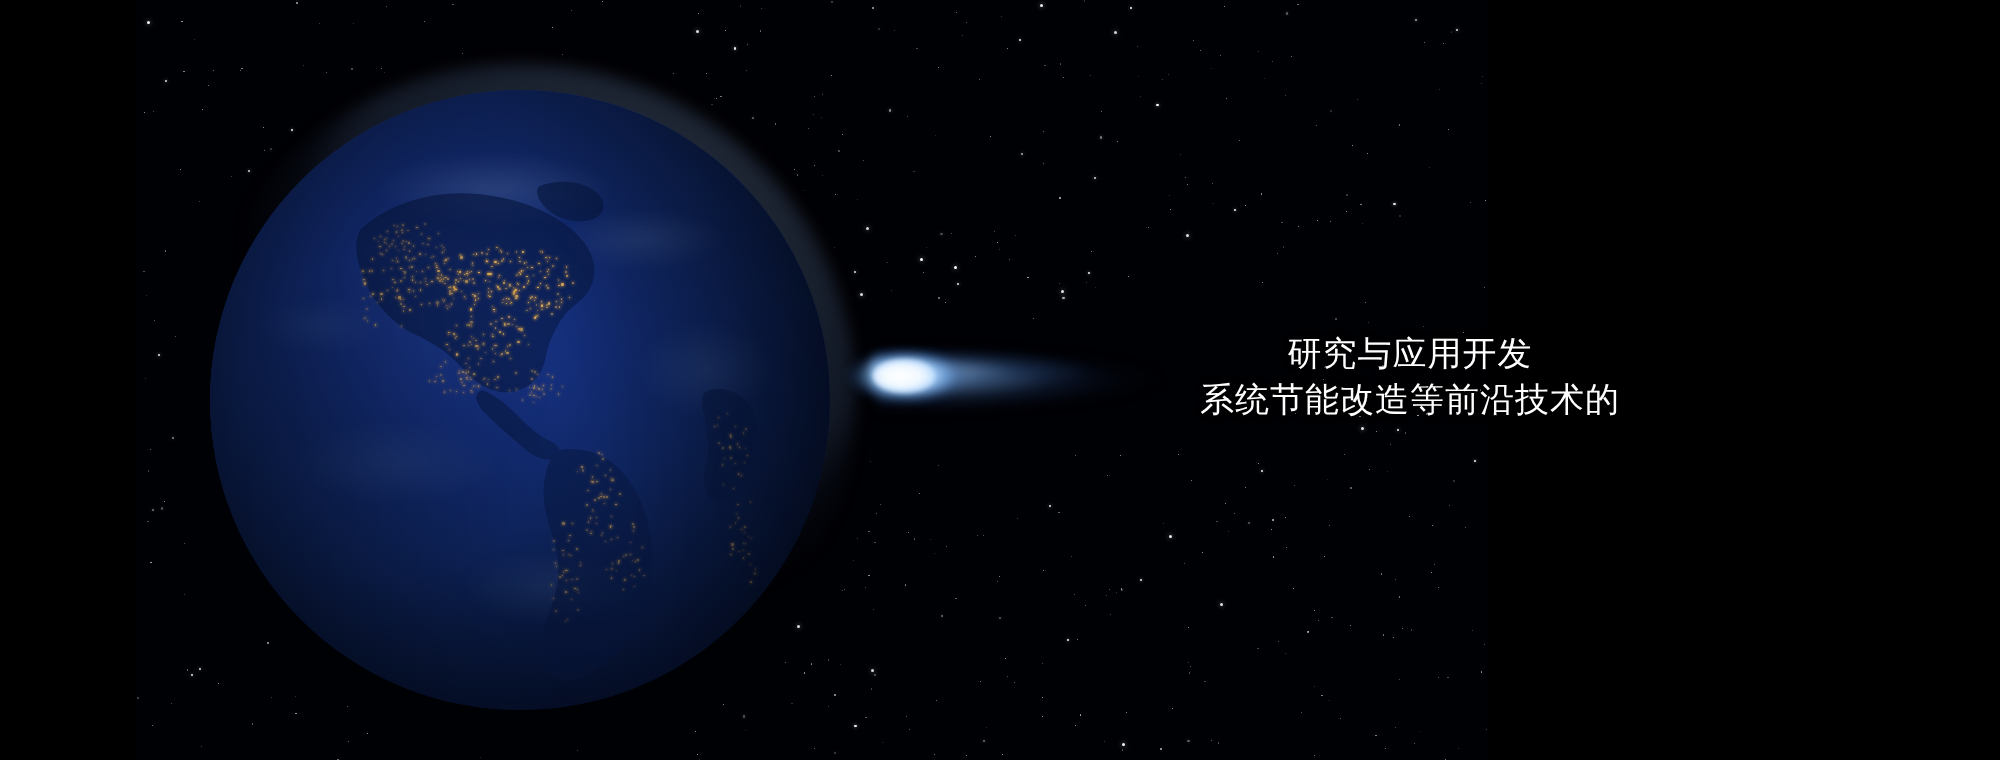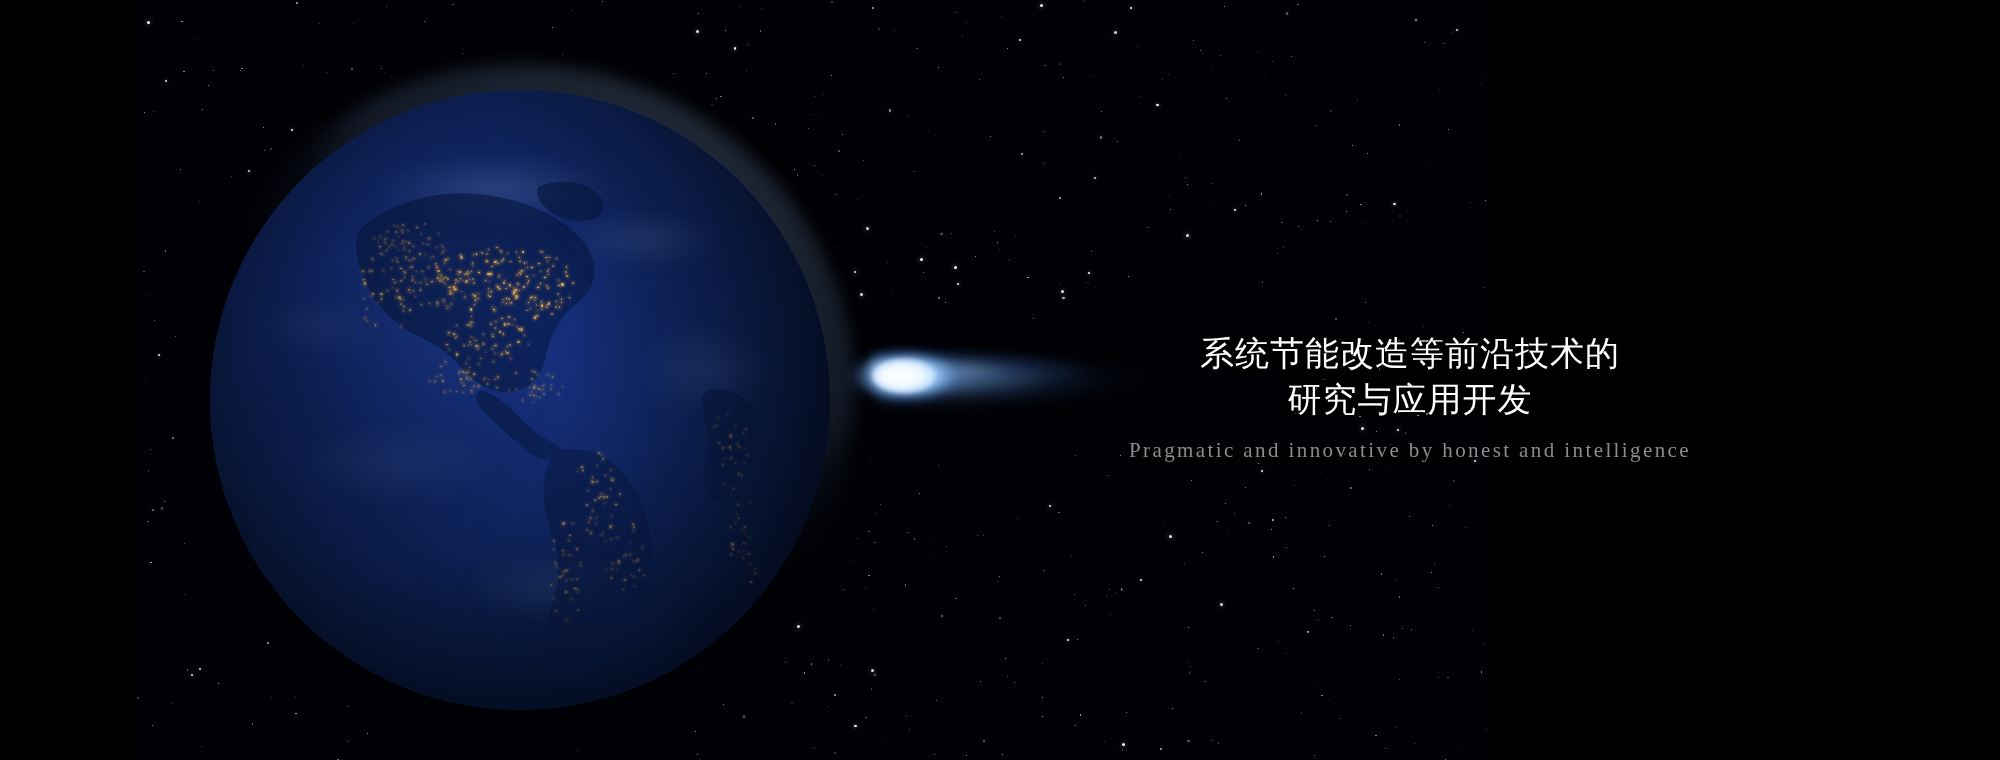--- a/index.html
+++ b/index.html
@@ -1364,18 +1364,17 @@
     <div class="comet">
       <div class="comet-tail"></div>
       <div class="comet-tail2"></div>
       <div class="comet-head"></div>
       <div class="comet-core"></div>
     </div>
 
   </div>
 
   <div class="text-block">
+    <div class="headline-line">研究与应用开发</div>
     <div class="headline-line">系统节能改造等前沿技术的</div>
-    <div class="headline-line">研究与应用开发</div>
-    <div class="subline">Pragmatic and innovative by honest and intelligence</div>
   </div>
 
 </div>
 
 </body></html>

